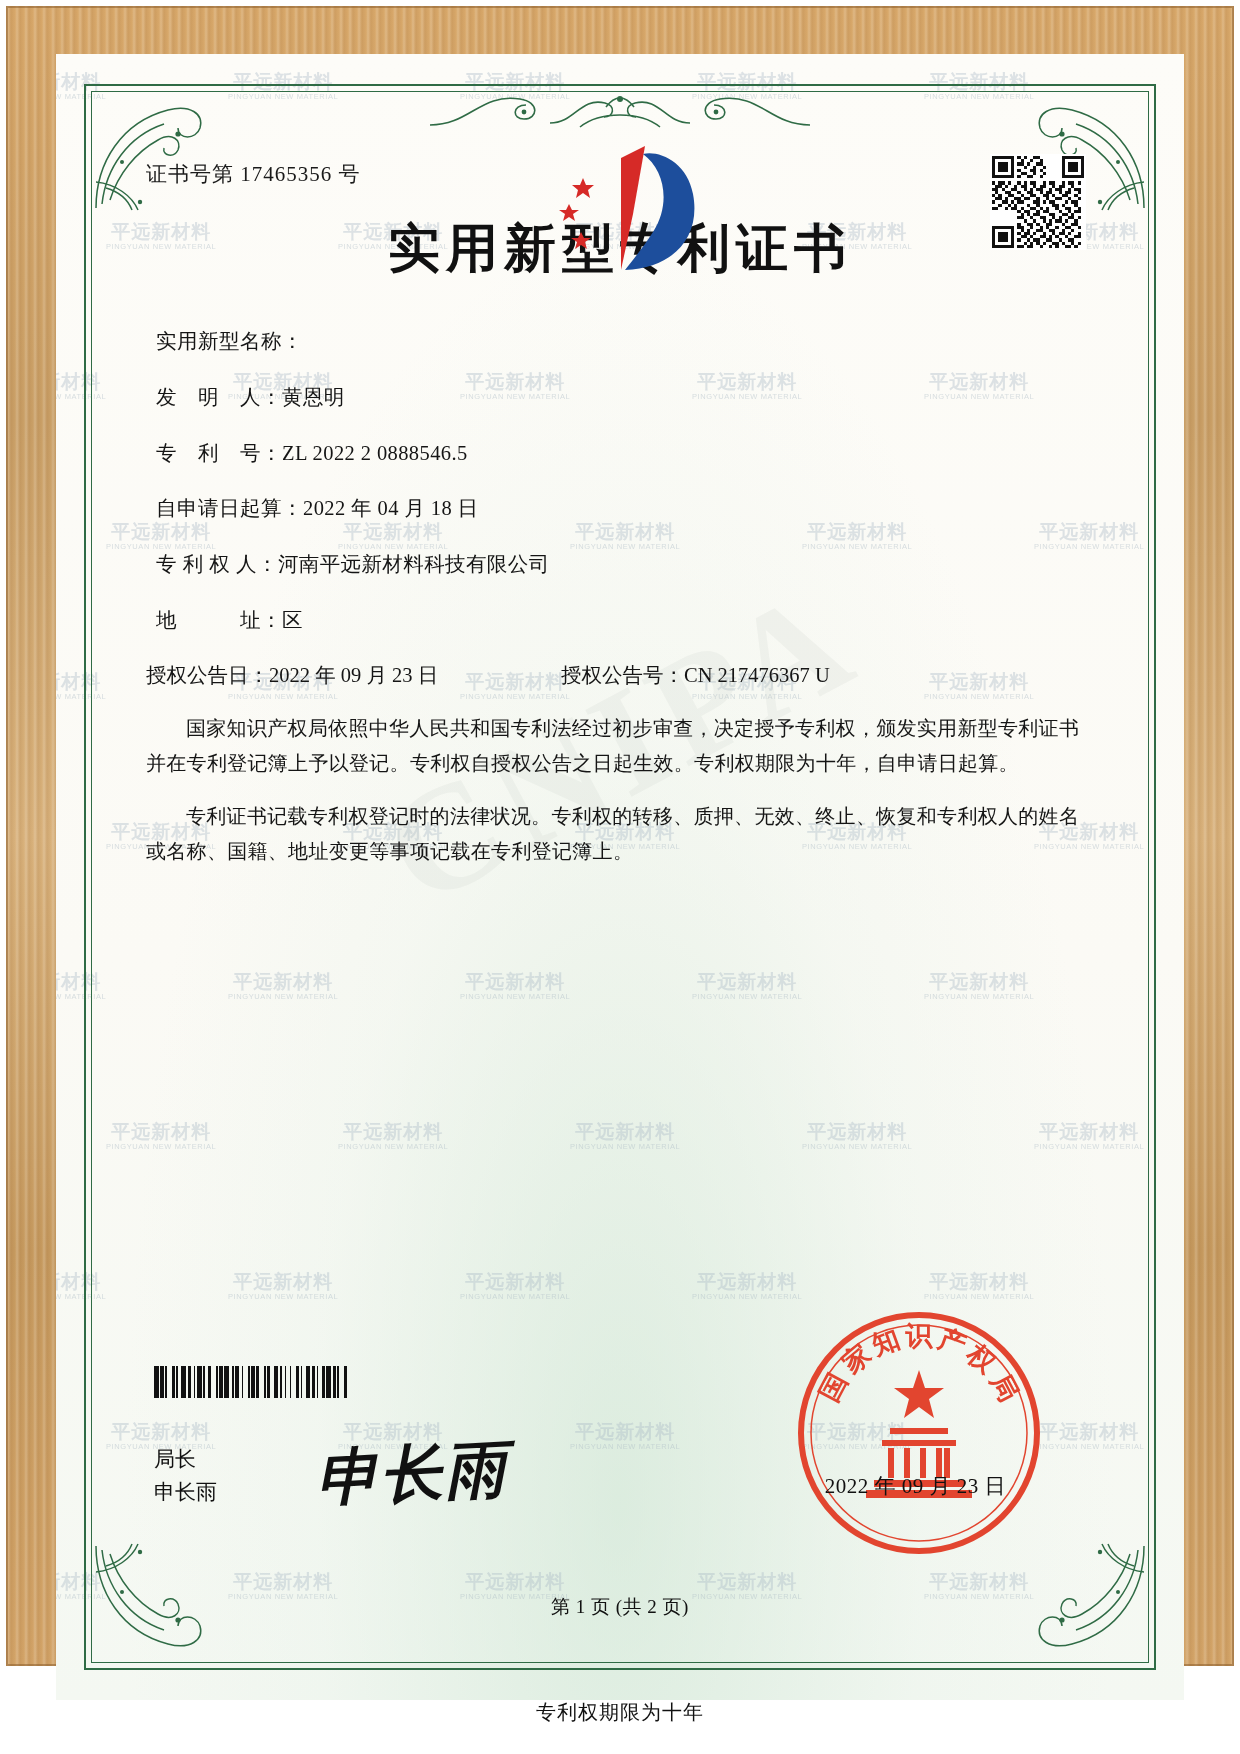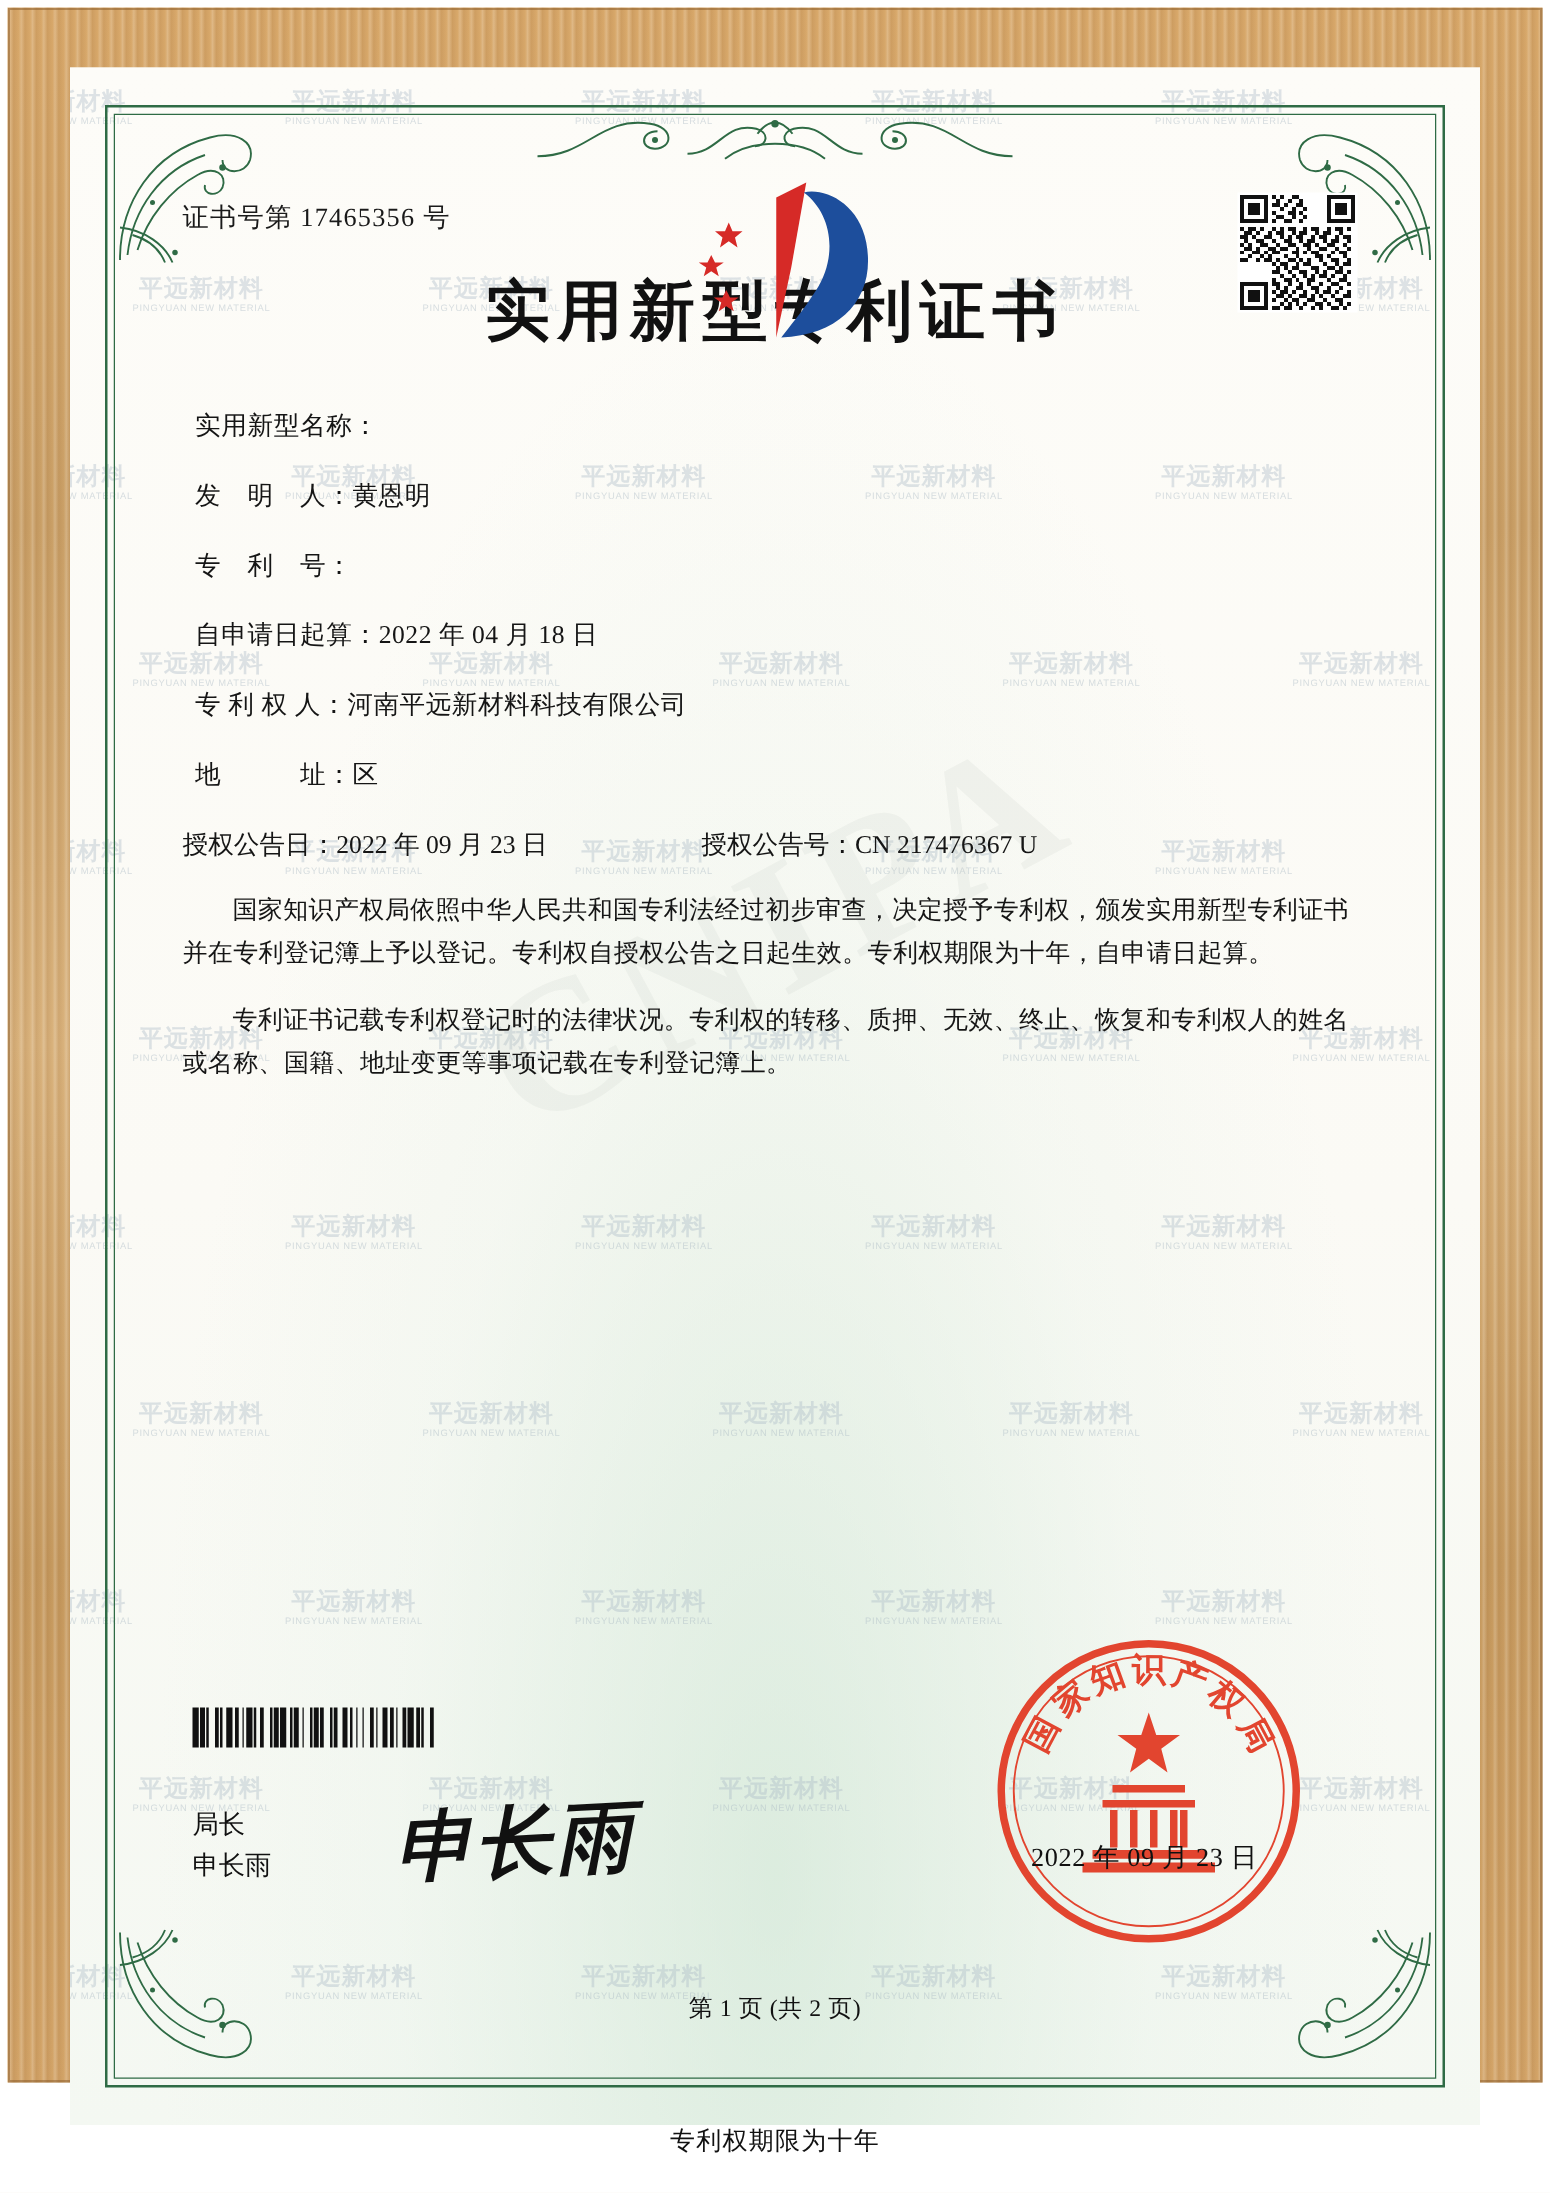--- a/index.html
+++ b/index.html
@@ -826,20 +826,21 @@
         <div class="fields" id="fields-list">
             <div class="field-row">
               <span class="field-label">实用新型名称：</span>
             </div>
             <div class="field-row">
               <span class="field-label">发　明　人：</span>
               <span class="field-value">黄恩明</span>
             </div>
             <div class="field-row">
               <span class="field-label">专　利　号：</span>
+              <span class="field-value">ZL 2022 2 0888546.5</span>
             </div>
             <div class="field-row">
               <span class="field-label">自申请日起算：</span>
               <span class="field-value">2022 年 04 月 18 日</span>
             </div>
             <div class="field-row">
               <span class="field-label">专 利 权 人：</span>
               <span class="field-value">河南平远新材料科技有限公司</span>
             </div>
             <div class="field-row">

